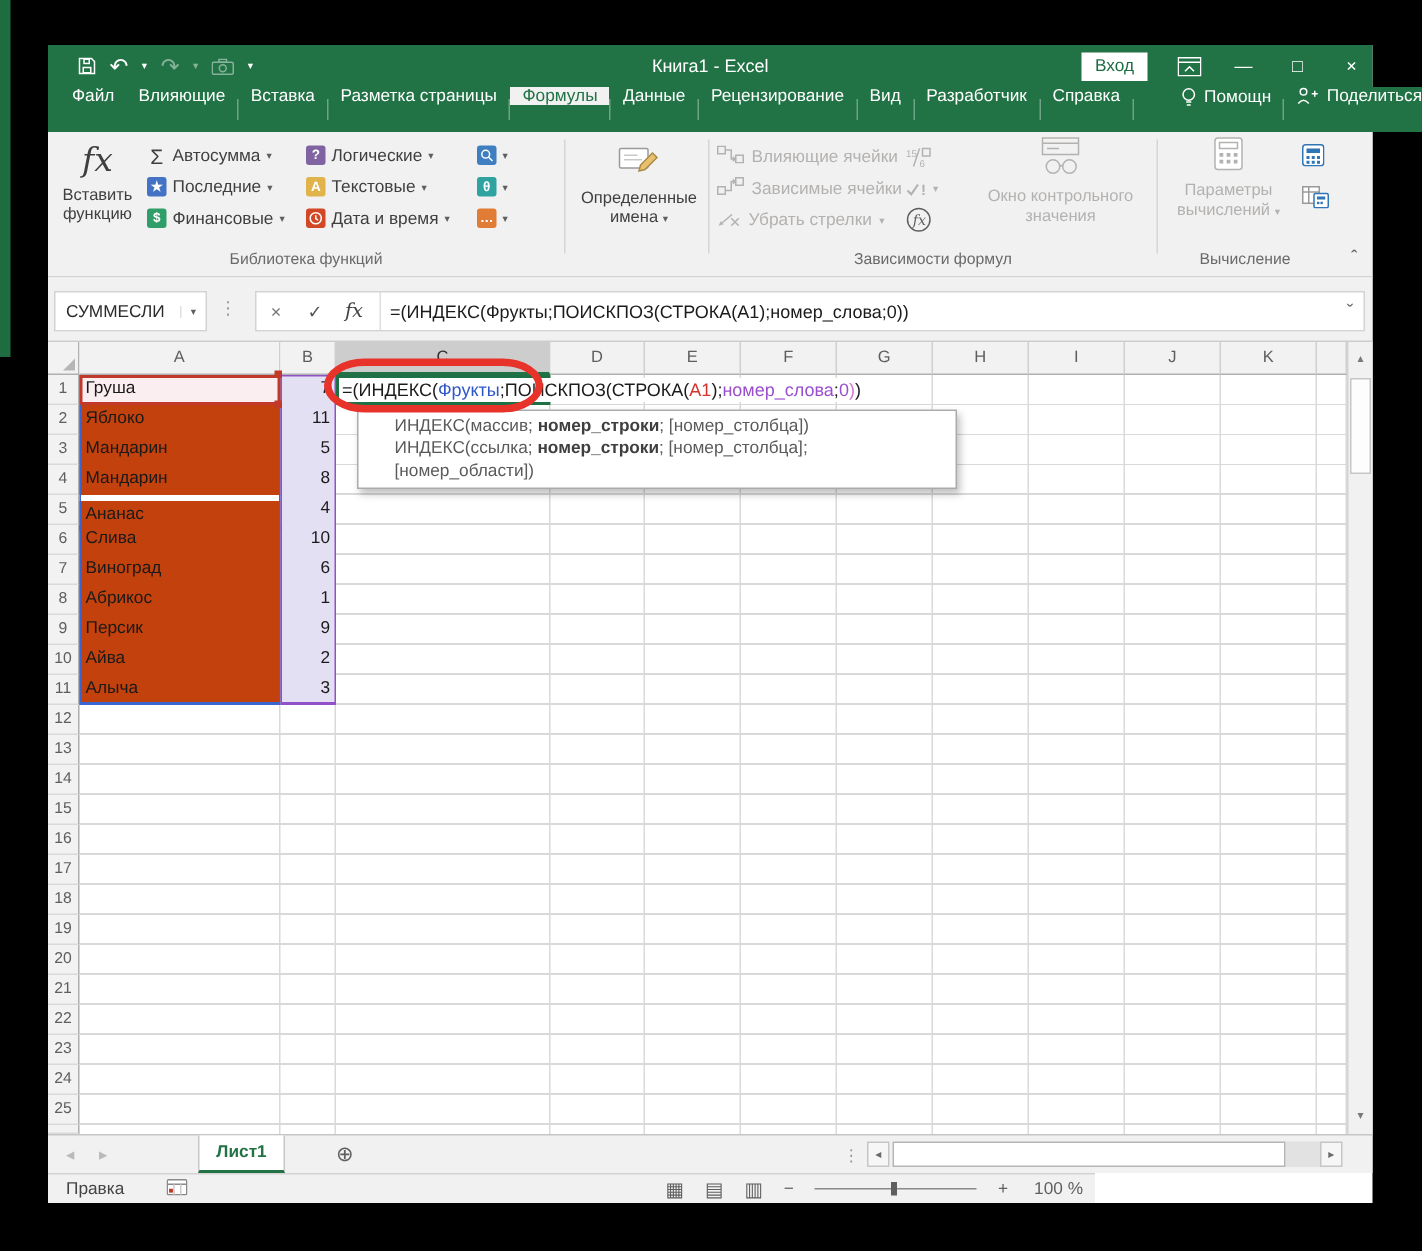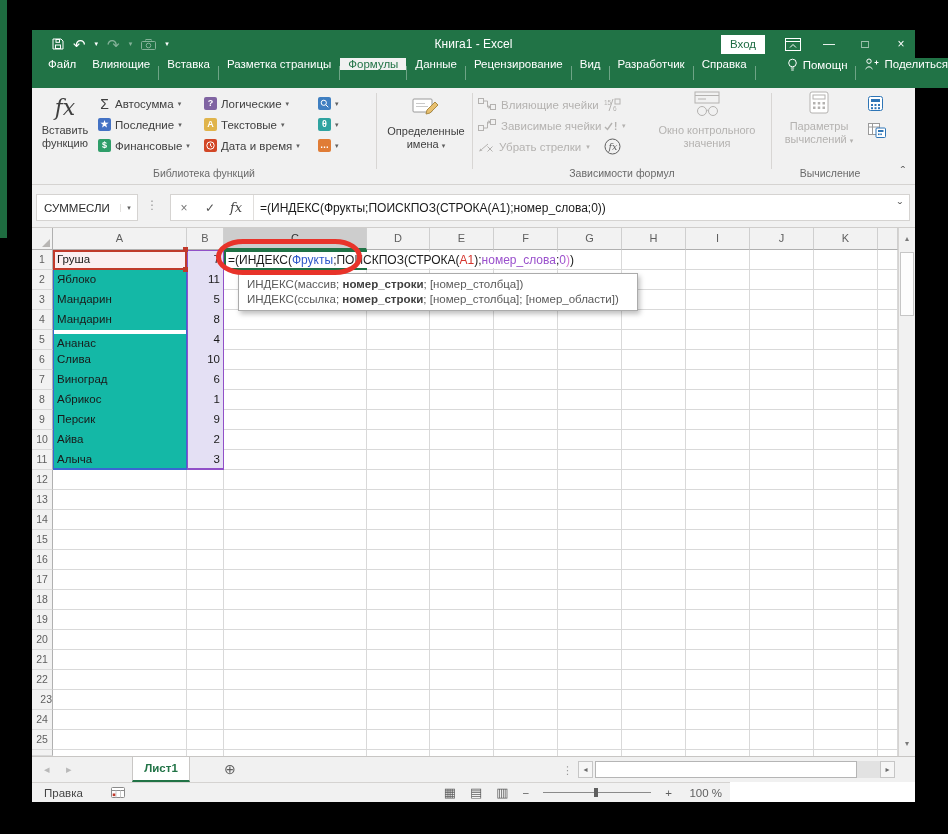--- a/index.html
+++ b/index.html
@@ -87,34 +87,34 @@
     border-left:8px solid transparent;border-bottom:8px solid #b8b6b4;}
   .colhdr{position:absolute;top:0;height:22px;background:#f2f2f2;border-right:1px solid #cfcfcf;
     border-bottom:1px solid #b0b0b0;font-size:11px;color:#5e5e5e;text-align:center;line-height:21px;cursor:default;}
   .colhdr.sel{background:#cdcdcd;border-bottom:2px solid #217346;color:#2f2f2f;}
   .rowhdr{position:absolute;left:0;width:21px;background:#f2f2f2;border-right:1px solid #b0b0b0;
     border-bottom:1px solid #d9d9d9;font-size:10.5px;color:#5e5e5e;text-align:center;cursor:default;}
   .gridrows{position:absolute;left:21px;top:22px;width:845px;height:506px;
     background:repeating-linear-gradient(to bottom,transparent 0 19px,#d9d9d9 19px 20px);}
   .vline{position:absolute;top:22px;height:506px;width:1px;background:#d9d9d9;}
   .cell{position:absolute;height:20px;font-size:11.5px;line-height:19px;color:#1a1a1a;z-index:5;}
-  .cellA{left:21px;width:134px;padding-left:4px;background:#14b8a6;}
+  .cellA{left:21px;width:134px;padding-left:4px;background:#c2410c;}
   .cellA.first{background:#fbeef1;}
   .cellB{left:155px;width:37px;text-align:right;padding-right:4px;background:#e4e0f4;}
   .rngbox{position:absolute;z-index:10;pointer-events:none;}
   .blue-range{left:21px;top:22px;width:134px;height:220px;border:1px solid #3a66d2;border-bottom-width:2px;}
   .purple-range{left:155px;top:22px;width:37px;height:220px;border:1px solid #9151c8;border-bottom-width:2px;}
   .red-cell{left:21px;top:22px;width:134px;height:20px;border:2px solid #c0392b;}
   .handle{position:absolute;width:5px;height:5px;background:#c0392b;z-index:12;pointer-events:none;}
   .editcell{position:absolute;left:192px;top:22px;width:143px;height:20px;border:2px solid #1e7145;
     background:#fff;z-index:15;}
   .editortext{position:absolute;left:196px;top:24px;height:16px;line-height:16px;font-size:12px;
     white-space:nowrap;background:#fff;z-index:30;padding-right:4px;}
   .tooltip{position:absolute;left:206px;top:45px;width:400px;background:#fff;border:1px solid #ababab;
-    box-shadow:2px 3px 5px rgba(0,0,0,.25);padding:3px 8px;z-index:40;font-size:11.5px;color:#5a5a5a;line-height:15px;}
+    box-shadow:2px 3px 5px rgba(0,0,0,.25);padding:3px 24px;z-index:40;font-size:11.5px;color:#5a5a5a;line-height:15px;}
   .tooltip b{color:#3f3f3f;}
   .redoval{position:absolute;left:184px;top:11px;width:146px;height:36px;border:5px solid #e8332a;
     border-radius:30px/20px;z-index:60;pointer-events:none;}
   .vscroll{position:absolute;left:866px;top:0;width:17px;height:528px;background:#f1f1f1;
     border-left:1px solid #d5d3d1;z-index:20;}
   .varrow{position:absolute;left:0;width:16px;height:20px;text-align:center;font-size:8px;color:#7a7a7a;line-height:20px;}
   .vthumb{position:absolute;left:1px;top:24px;width:14px;height:64px;background:#fdfdfd;border:1px solid #c6c6c6;}
 
   
   .tabsrow{position:absolute;left:0;top:726px;width:883px;height:26px;background:#f1f1f1;
@@ -507,21 +507,21 @@
           <div class="rowhdr" style="top: 262px; height: 20px; line-height: 19px;">13</div>
           <div class="rowhdr" style="top: 282px; height: 20px; line-height: 19px;">14</div>
           <div class="rowhdr" style="top: 302px; height: 20px; line-height: 19px;">15</div>
           <div class="rowhdr" style="top: 322px; height: 20px; line-height: 19px;">16</div>
           <div class="rowhdr" style="top: 342px; height: 20px; line-height: 19px;">17</div>
           <div class="rowhdr" style="top: 362px; height: 20px; line-height: 19px;">18</div>
           <div class="rowhdr" style="top: 382px; height: 20px; line-height: 19px;">19</div>
           <div class="rowhdr" style="top: 402px; height: 20px; line-height: 19px;">20</div>
           <div class="rowhdr" style="top: 422px; height: 20px; line-height: 19px;">21</div>
           <div class="rowhdr" style="top: 442px; height: 20px; line-height: 19px;">22</div>
-          <div class="rowhdr" style="top: 462px; height: 20px; line-height: 19px; text-align: right;">23</div>
+          <div class="rowhdr" style="top: 462px; height: 20px; line-height: 19px;">23</div>
           <div class="rowhdr" style="top: 482px; height: 20px; line-height: 19px;">24</div>
           <div class="rowhdr" style="top: 502px; height: 20px; line-height: 19px;">25</div>
           <div class="rowhdr" style="top: 522px; height: 6px; overflow: hidden;"></div>
           <div class="cell cellA first" style="top: 22px;">Груша</div>
           <div class="cell cellB" style="top: 22px;">7</div>
           <div class="cell cellA" style="top: 42px;">Яблоко</div>
           <div class="cell cellB" style="top: 42px;">11</div>
           <div class="cell cellA" style="top: 62px;">Мандарин</div>
           <div class="cell cellB" style="top: 62px;">5</div>
           <div class="cell cellA" style="top: 82px;">Мандарин</div>

